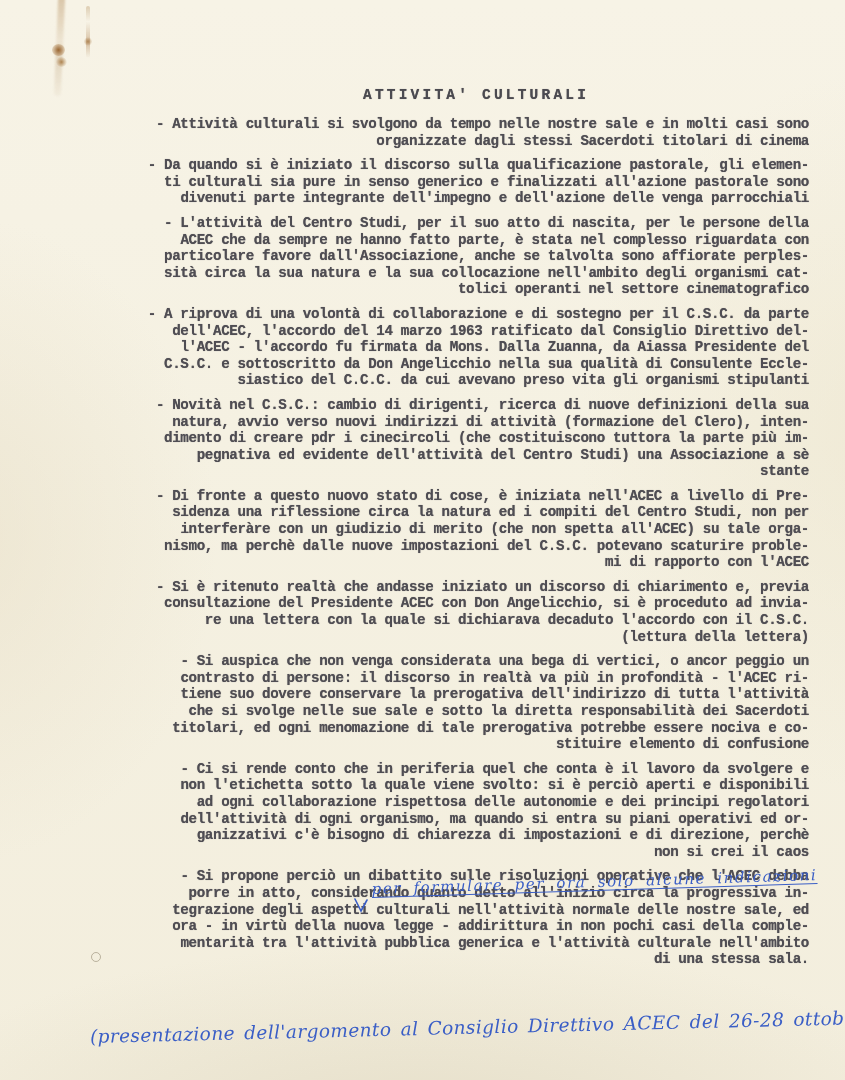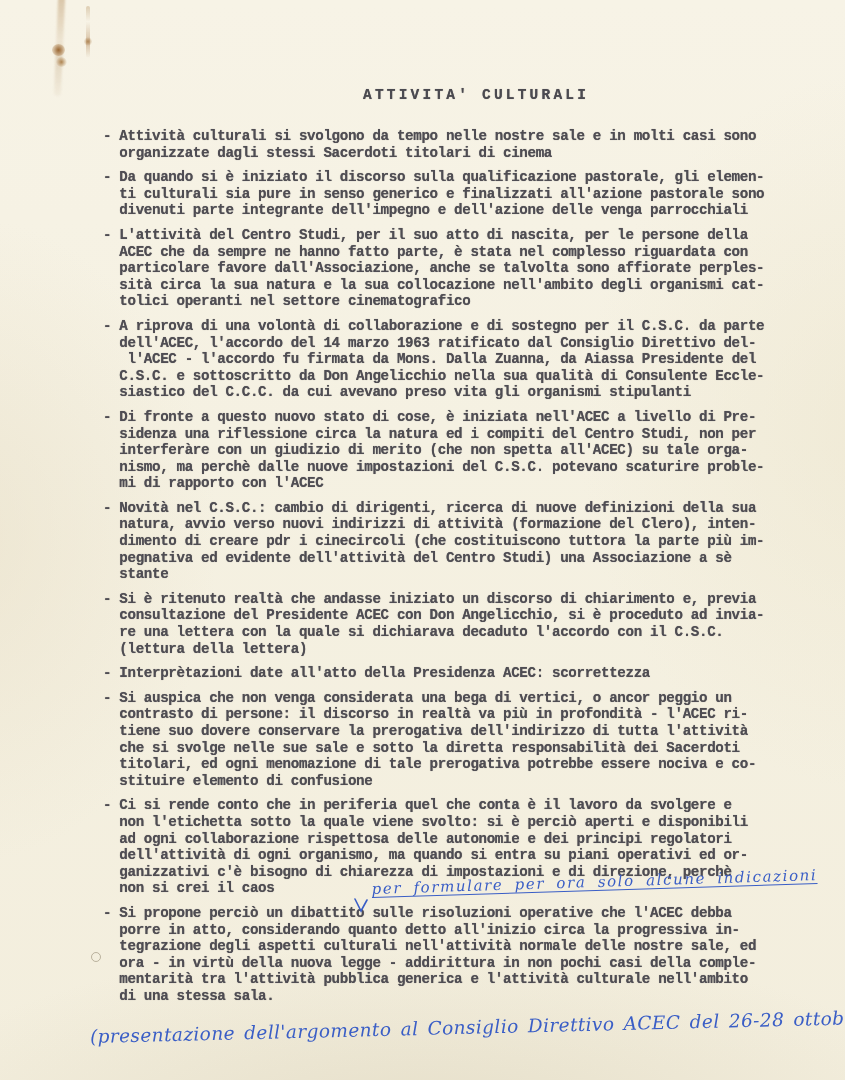--- a/index.html
+++ b/index.html
@@ -26,23 +26,24 @@
     left: 363px;
     font-size: 14.5px;
     font-weight: bold;
     letter-spacing: 3.2px;
     color: #4b4a50;
     text-shadow: 0 0 0.7px rgba(62,60,66,0.8);
     white-space: pre;
   }
   .bullets {
     position: absolute;
-    top: 128px;
+    top: 116px;
     left: 103px;
     width: 706px;
+    text-align: right;
   }
   .bullet {
     white-space: pre-wrap;
     font-size: 14.2px;
     font-weight: bold;
     line-height: 16.6px;
     letter-spacing: -0.35px;
     color: #4f4d53;
     text-shadow: 0 0 0.7px rgba(66,64,70,0.75);
     margin-bottom: 8px;
@@ -165,35 +166,34 @@
     <div class="bullet">- L'attività del Centro Studi, per il suo atto di nascita, per le persone della
   ACEC che da sempre ne hanno fatto parte, è stata nel complesso riguardata con
   particolare favore dall'Associazione, anche se talvolta sono affiorate perples-
   sità circa la sua natura e la sua collocazione nell'ambito degli organismi cat-
   tolici operanti nel settore cinematografico</div>
     <div class="bullet">- A riprova di una volontà di collaborazione e di sostegno per il C.S.C. da parte
   dell'ACEC, l'accordo del 14 marzo 1963 ratificato dal Consiglio Direttivo del-
    l'ACEC - l'accordo fu firmata da Mons. Dalla Zuanna, da Aiassa Presidente del
   C.S.C. e sottoscritto da Don Angelicchio nella sua qualità di Consulente Eccle-
   siastico del C.C.C. da cui avevano preso vita gli organismi stipulanti</div>
+    <div class="bullet">- Novità nel C.S.C.: cambio di dirigenti, ricerca di nuove definizioni della sua
+  natura, avvio verso nuovi indirizzi di attività (formazione del Clero), inten-
+  dimento di creare pdr i cinecircoli (che costituiscono tuttora la parte più im-
+  pegnativa ed evidente dell'attività del Centro Studi) una Associazione a sè
+  stante</div>
     <div class="bullet">- Di fronte a questo nuovo stato di cose, è iniziata nell'ACEC a livello di Pre-
   sidenza una riflessione circa la natura ed i compiti del Centro Studi, non per
   interferàre con un giudizio di merito (che non spetta all'ACEC) su tale orga-
   nismo, ma perchè dalle nuove impostazioni del C.S.C. potevano scaturire proble-
   mi di rapporto con l'ACEC</div>
-    <div class="bullet">- Novità nel C.S.C.: cambio di dirigenti, ricerca di nuove definizioni della sua
-  natura, avvio verso nuovi indirizzi di attività (formazione del Clero), inten-
-  dimento di creare pdr i cinecircoli (che costituiscono tuttora la parte più im-
-  pegnativa ed evidente dell'attività del Centro Studi) una Associazione a sè
-  stante</div>
     <div class="bullet">- Si è ritenuto realtà che andasse iniziato un discorso di chiarimento e, previa
   consultazione del Presidente ACEC con Don Angelicchio, si è proceduto ad invia-
   re una lettera con la quale si dichiarava decaduto l'accordo con il C.S.C.
   (lettura della lettera)</div>
-    <div class="bullet">- Interprètazioni date all'atto della Presidenza ACEC: scorrettezza</div>
     <div class="bullet">- Si auspica che non venga considerata una bega di vertici, o ancor peggio un
   contrasto di persone: il discorso in realtà va più in profondità - l'ACEC ri-
   tiene suo dovere conservare la prerogativa dell'indirizzo di tutta l'attività
   che si svolge nelle sue sale e sotto la diretta responsabilità dei Sacerdoti
   titolari, ed ogni menomazione di tale prerogativa potrebbe essere nociva e co-
   stituire elemento di confusione</div>
     <div class="bullet">- Ci si rende conto che in periferia quel che conta è il lavoro da svolgere e
   non l'etichetta sotto la quale viene svolto: si è perciò aperti e disponibili
   ad ogni collaborazione rispettosa delle autonomie e dei principi regolatori
   dell'attività di ogni organismo, ma quando si entra su piani operativi ed or-

